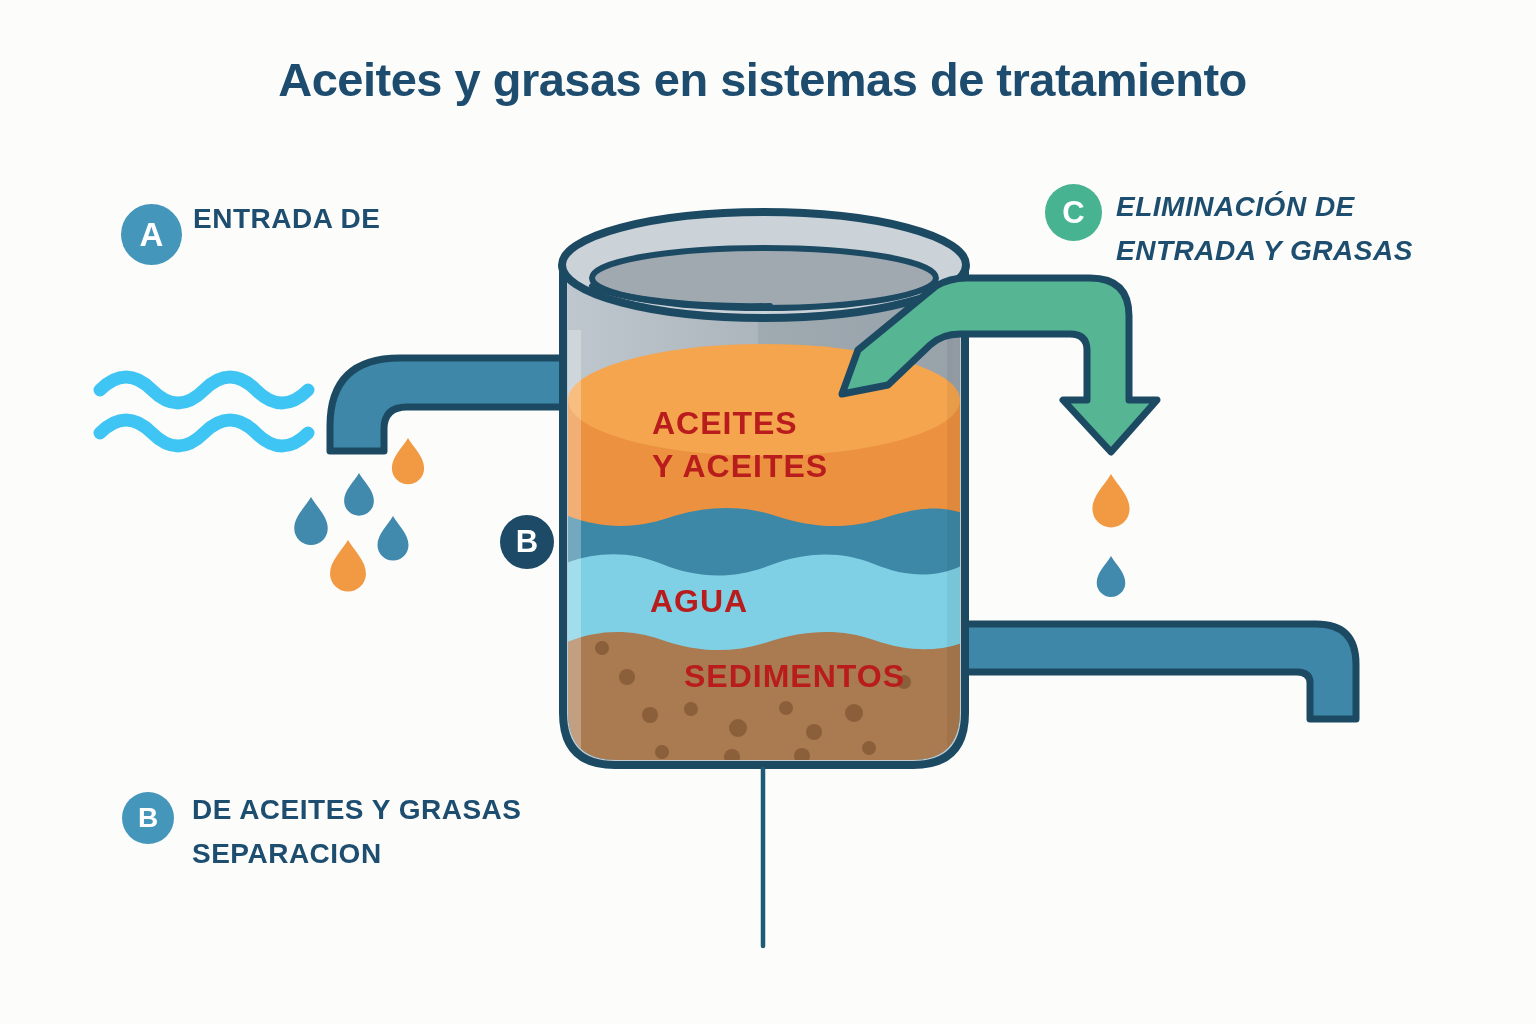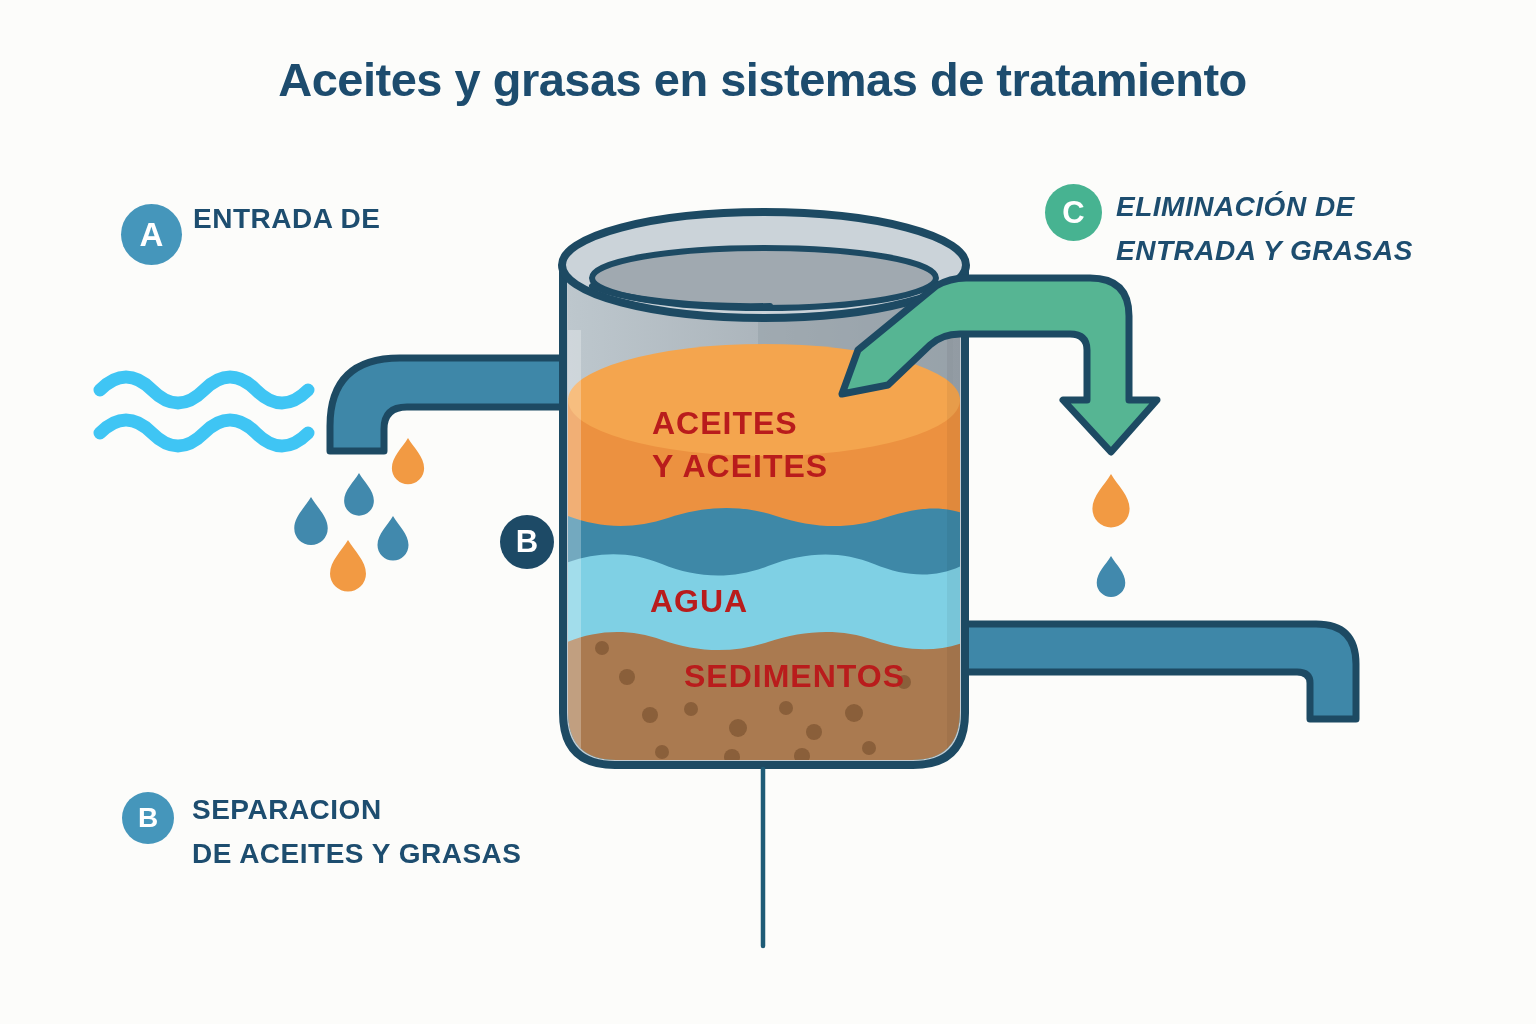--- a/index.html
+++ b/index.html
@@ -147,22 +147,22 @@
   </div>
 
   <div class="badge badge-b-mid">
     <span>B</span>
   </div>
 
   <div class="badge badge-b">
     <span>B</span>
   </div>
   <div class="callout callout-b">
+    <div>DE ACEITES Y GRASAS</div>
     <div>SEPARACION</div>
-    <div>DE ACEITES Y GRASAS</div>
   </div>
 
   <div class="layer-label label-oils">
     <div>ACEITES</div>
     <div>Y ACEITES</div>
   </div>
   <div class="layer-label label-water">AGUA</div>
   <div class="layer-label label-sediment">SEDIMENTOS</div>
 
 </div>

